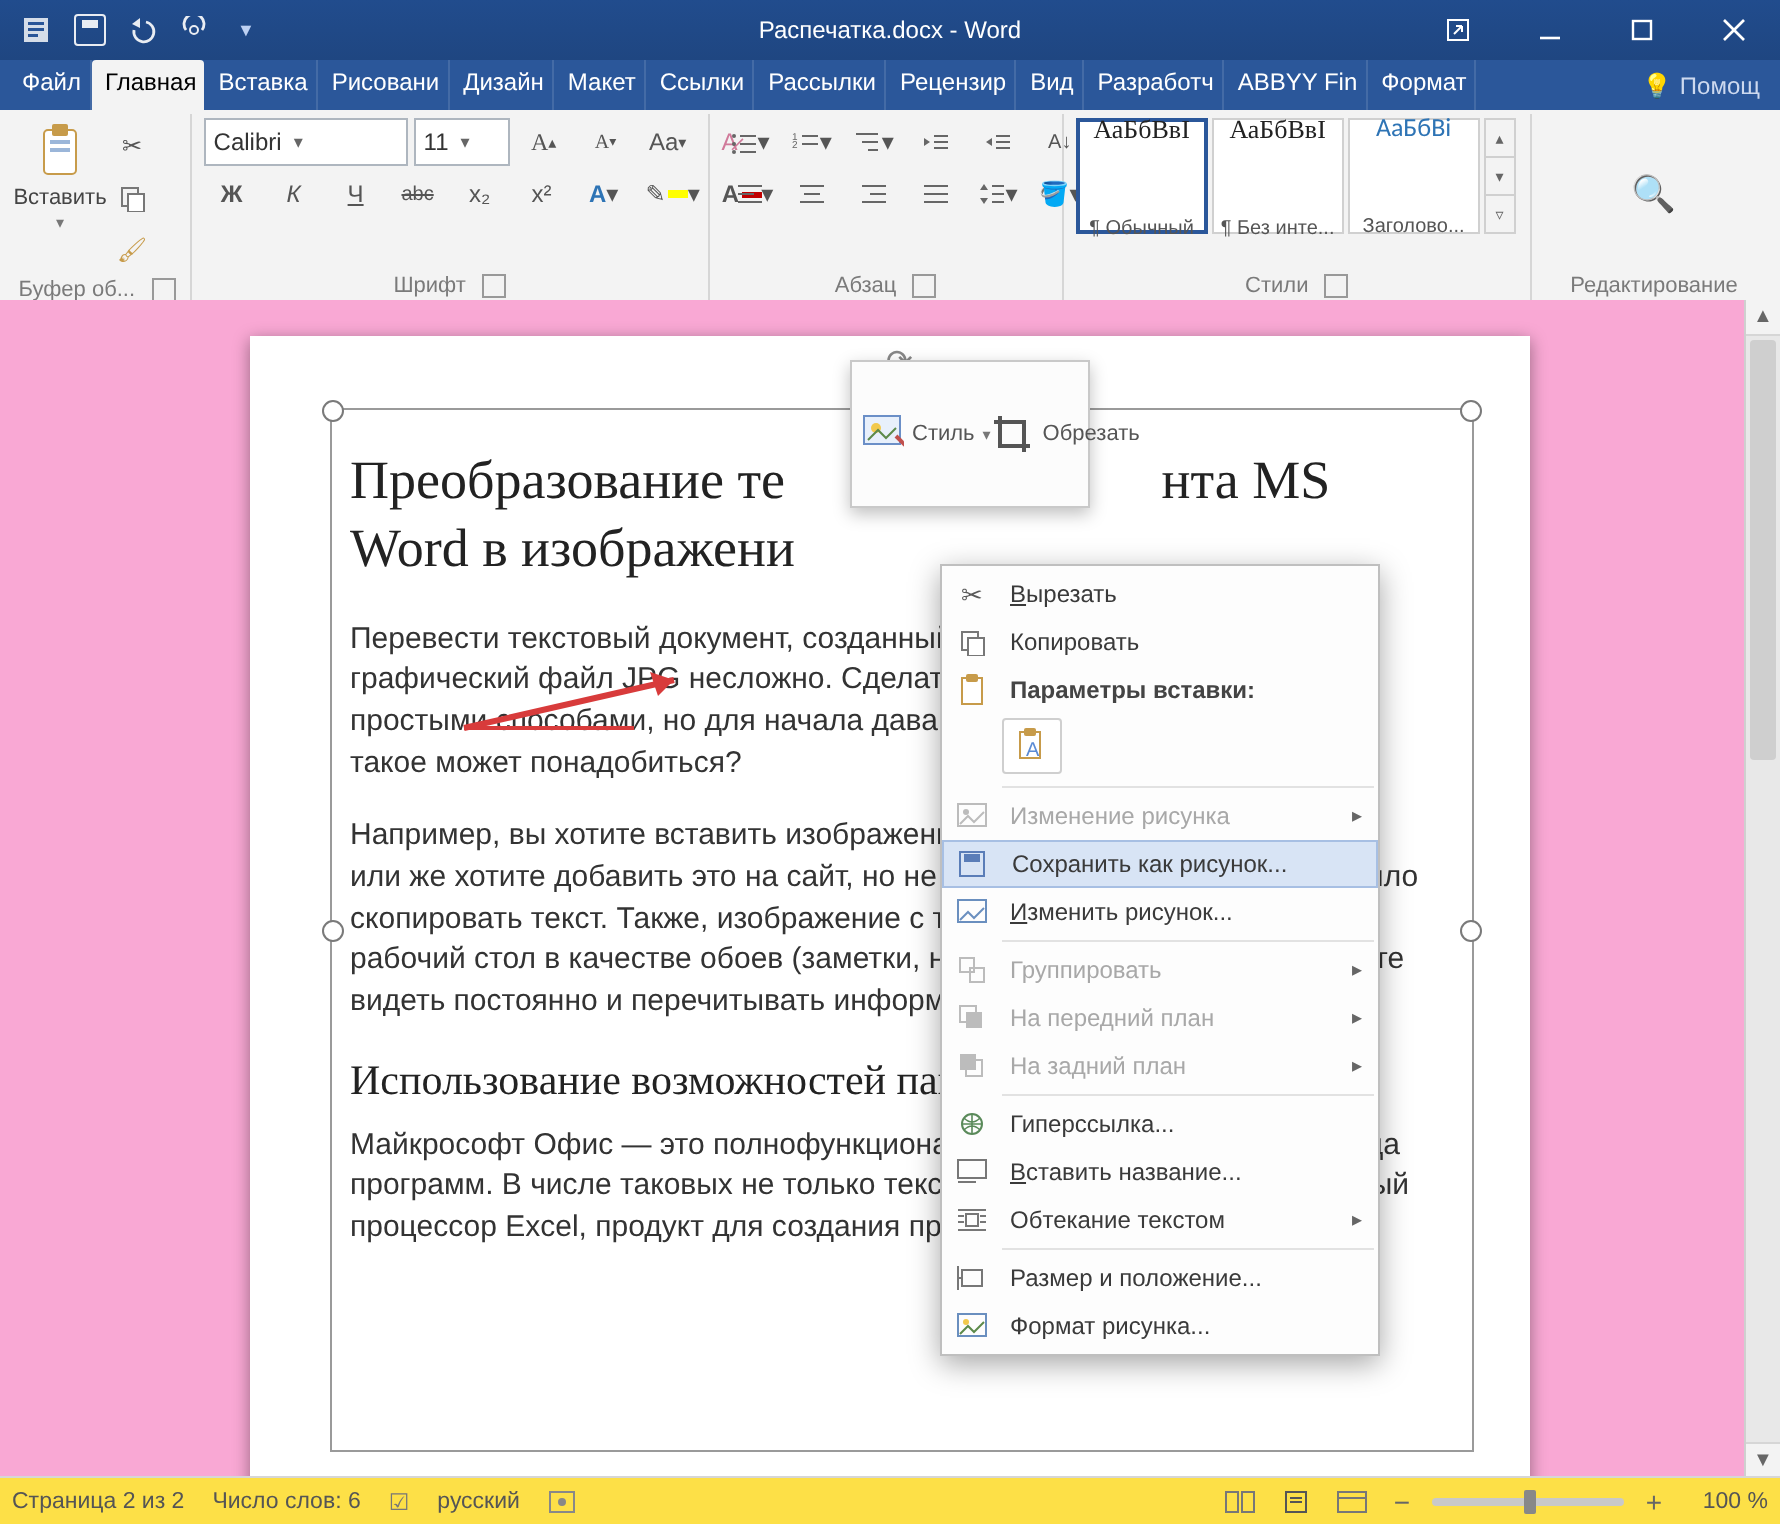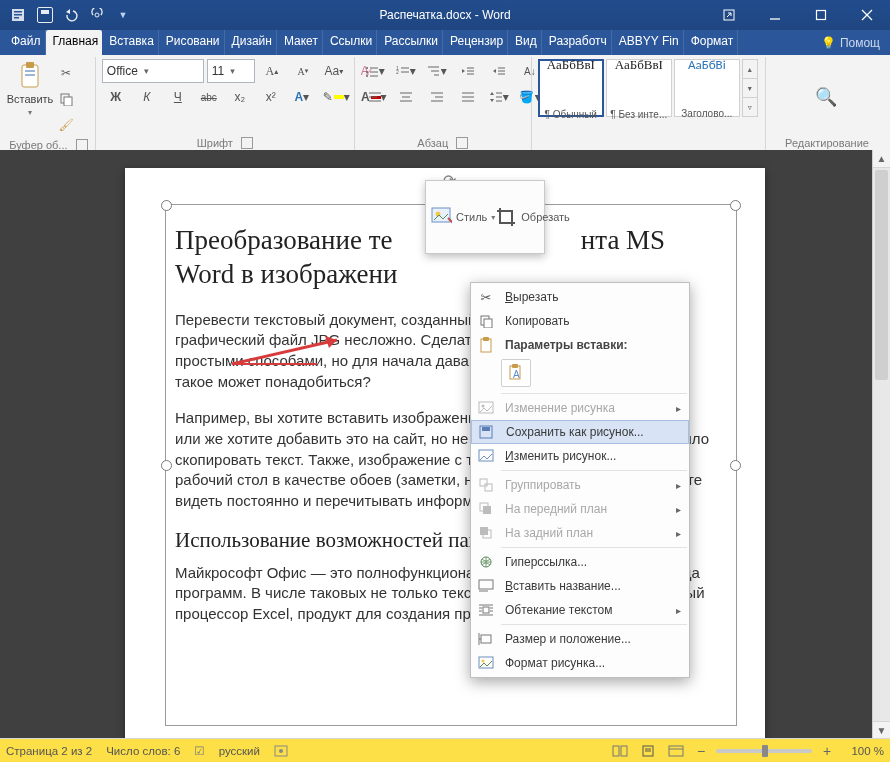--- a/index.html
+++ b/index.html
@@ -110,21 +110,21 @@
   .gallery-scroll{width:14px;height:56px;border:1px solid #d0d0d0;display:flex;flex-direction:column}
   .gallery-scroll div{flex:1;display:flex;align-items:center;justify-content:center;font-size:8px;color:#666;border-bottom:1px solid #d0d0d0}
   .gallery-scroll div:last-child{border:none}
   
   .bigbtn{display:flex;flex-direction:column;align-items:center;width:44px;gap:2px;padding-top:2px}
   .bigbtn .ico{width:28px;height:30px}
   .bigbtn .lbl{font-size:11px;color:#444;text-align:center;line-height:12px}
   
   .workarea{
     position:absolute;left:0;right:0;top:150px;bottom:23px;
-    background:#404040;
+    background:#f9a8d4;
     overflow:hidden;
     display:flex;justify-content:center;
   }
   .page-outer{position:relative;margin-top:18px}
   .page{
     width:640px;height:640px;background:#fff;
     box-shadow:0 2px 8px rgba(0,0,0,.4);
     position:relative;
     padding:56px 50px 10px 50px;
     box-sizing:border-box;
@@ -306,21 +306,21 @@
     <div class="group-label">
         <span>Буфер об...</span>
         <span class="launcher"></span>
       </div>
   </div>
 
   <div class="group" style="width:246px">
     <div class="group-body" style="flex-direction:column;gap:2px">
       <div class="row">
         <div class="combo" style="width:92px">
-            <span>Office</span>
+            <span>Calibri</span>
             <span class="caret">▾</span>
           </div>
         <div class="combo" style="width:38px">
             <span>11</span>
             <span class="caret">▾</span>
           </div>
         <div class="rbtn" style="font-family:serif">A<span style="font-size:8px">▴</span></div>
         <div class="rbtn" style="font-family:serif;font-size:10px">A<span style="font-size:7px">▾</span></div>
         <div class="rbtn">Aa<span style="font-size:8px">▾</span></div>
         <div class="rbtn">
@@ -449,20 +449,24 @@
           <div class="preview">АаБбВі</div>
           <div>Заголово...</div>
         </div>
         <div class="gallery-scroll">
             <div>▴</div>
             <div>▾</div>
             <div>▿</div>
           </div>
       </div>
     </div>
+    <div class="group-label">
+        <span>Стили</span>
+        <span class="launcher"></span>
+      </div>
   </div>
 
   <div class="group" style="flex:1;min-width:110px">
     <div class="group-body" style="justify-content:center;align-items:center;width:100%">
       <div class="vstack">
         <span style="font-size:18px;color:#6a8fbf">🔍</span>
       </div>
     </div>
     <div class="group-label">
         <span>Редактирование</span>

